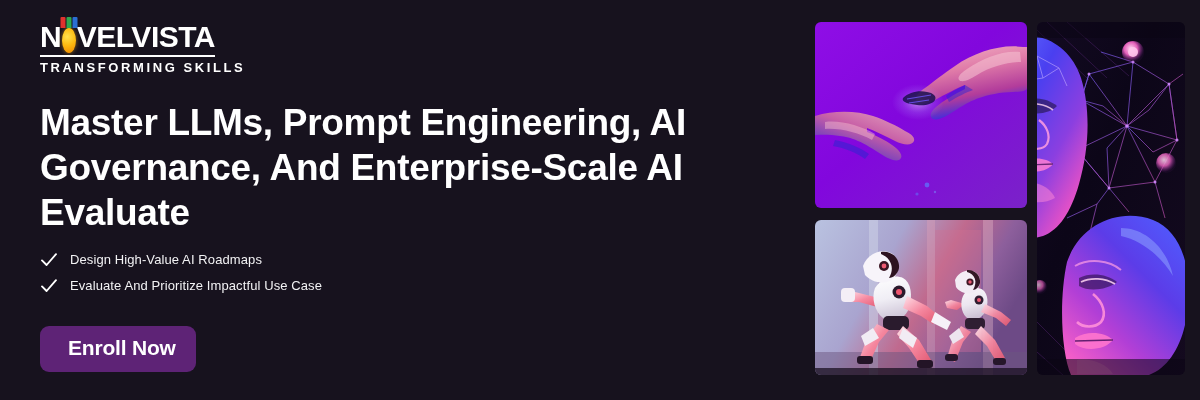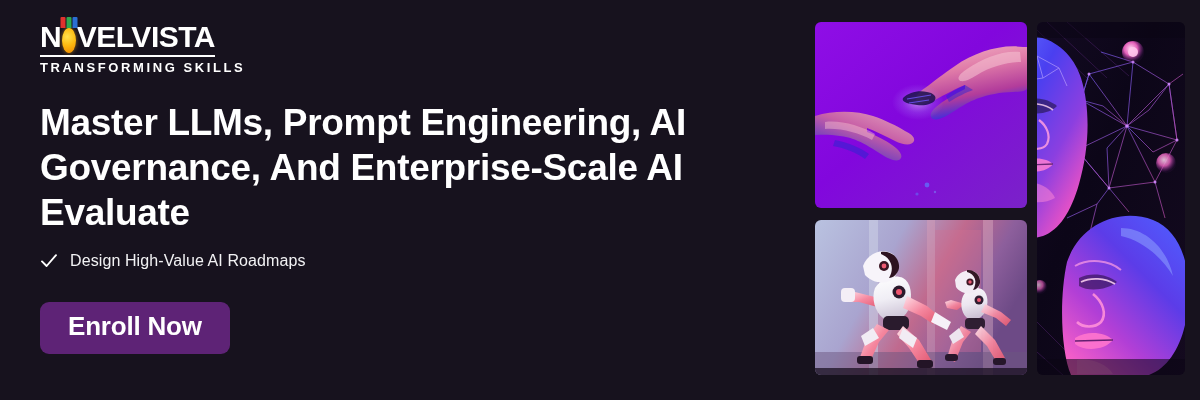--- a/index.html
+++ b/index.html
@@ -88,38 +88,38 @@
     margin-bottom:8px;
   }
   .check-icon {
     display:inline-block;
     width:18px; height:18px;
     flex:0 0 18px;
     position:relative;
   }
   .check-icon svg { display:block; }
   .bullet-text {
-    font-size:16px;
+    font-size:13px;
     font-weight:400;
     color:#f2f2f4;
     line-height:1.25;
     letter-spacing:.1px;
     white-space:nowrap;
   }
 
   
   .cta {
     margin-top:23px;
     display:inline-block;
     background:#5e2376;
     color:#ffffff;
-    font-size:26px;
+    font-size:21px;
     font-weight:700;
     letter-spacing:-0.2px;
-    padding:11px 28px 13px 28px;
+    padding:11px 20px 13px 28px;
     border:none;
     border-radius:9px;
     cursor:pointer;
     line-height:1.05;
   }
 
   
   .collage {
     position:absolute;
     left:815px; top:22px;
@@ -171,20 +171,28 @@
     
     <ul class="bullets">
       <li class="bullet">
         <span class="check-icon">
           <svg viewBox="0 0 18 18" aria-hidden="true">
               <path d="M2 9.4 L6.6 14 L16 3.2" fill="none" stroke="#ffffff" stroke-width="1.9" stroke-linecap="round" stroke-linejoin="round"></path>
             </svg>
         </span>
         <span class="bullet-text">Design High-Value AI Roadmaps</span>
       </li>
+      <li class="bullet">
+        <span class="check-icon">
+          <svg viewBox="0 0 18 18" aria-hidden="true">
+              <path d="M2 9.4 L6.6 14 L16 3.2" fill="none" stroke="#ffffff" stroke-width="1.9" stroke-linecap="round" stroke-linejoin="round"></path>
+            </svg>
+        </span>
+        <span class="bullet-text">Evaluate And Prioritize Impactful Use Case</span>
+      </li>
     </ul>
 
     
     <button class="cta">Enroll Now</button>
   </div>
 
   <div class="collage">
 
     <div class="tile tile-hands">
       <svg viewBox="0 0 212 186" preserveAspectRatio="xMidYMid slice">

